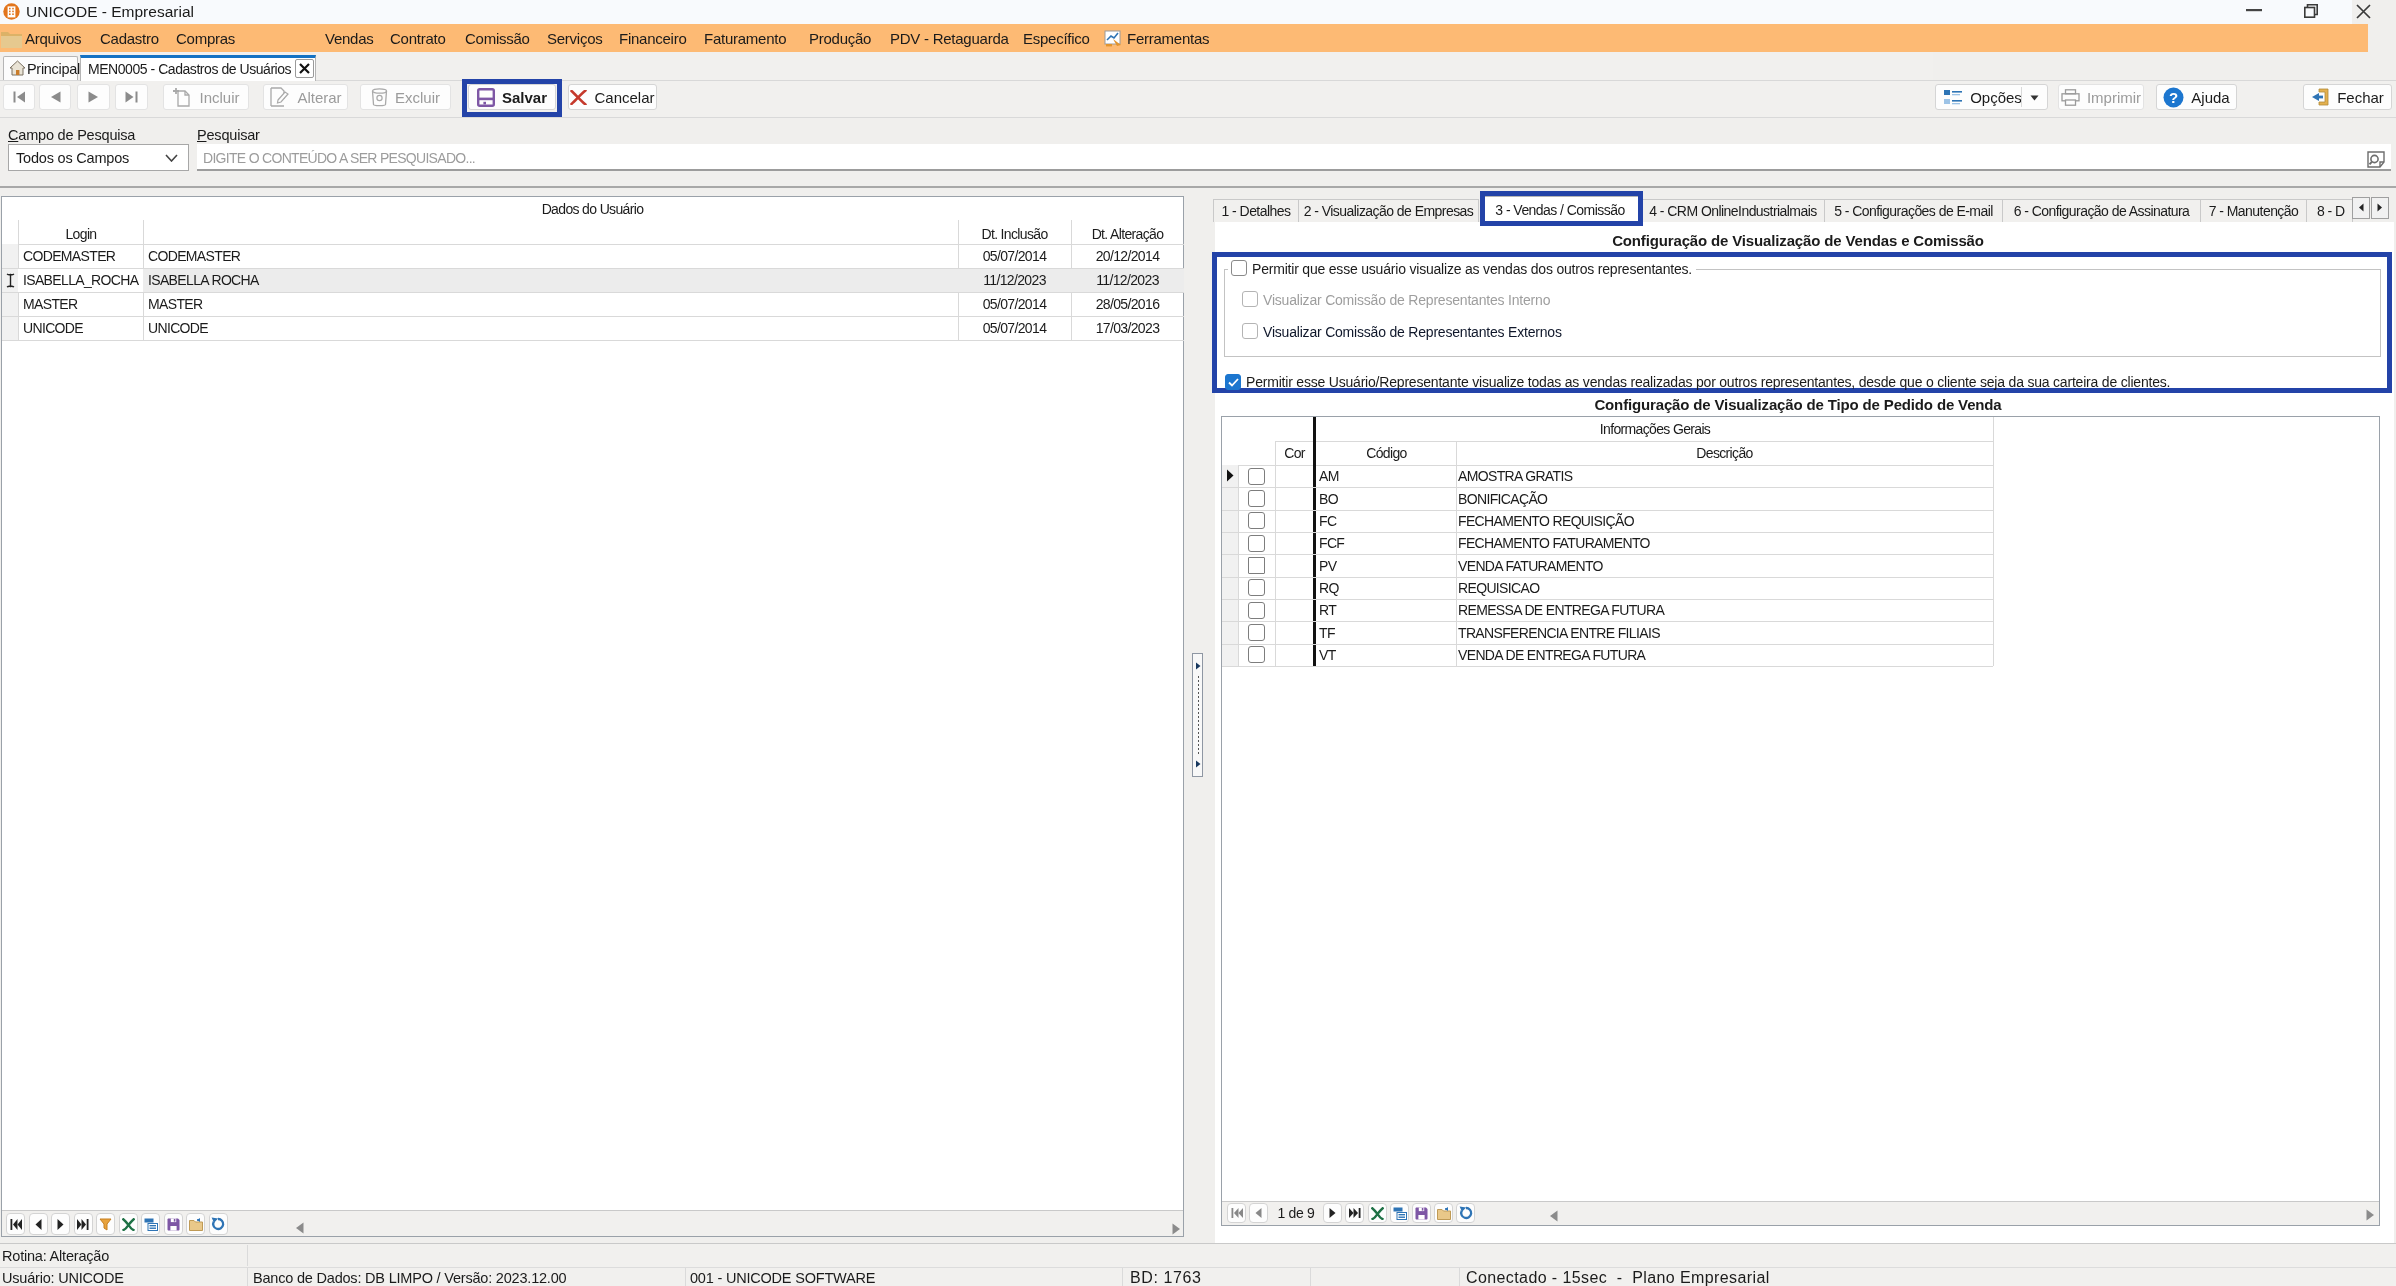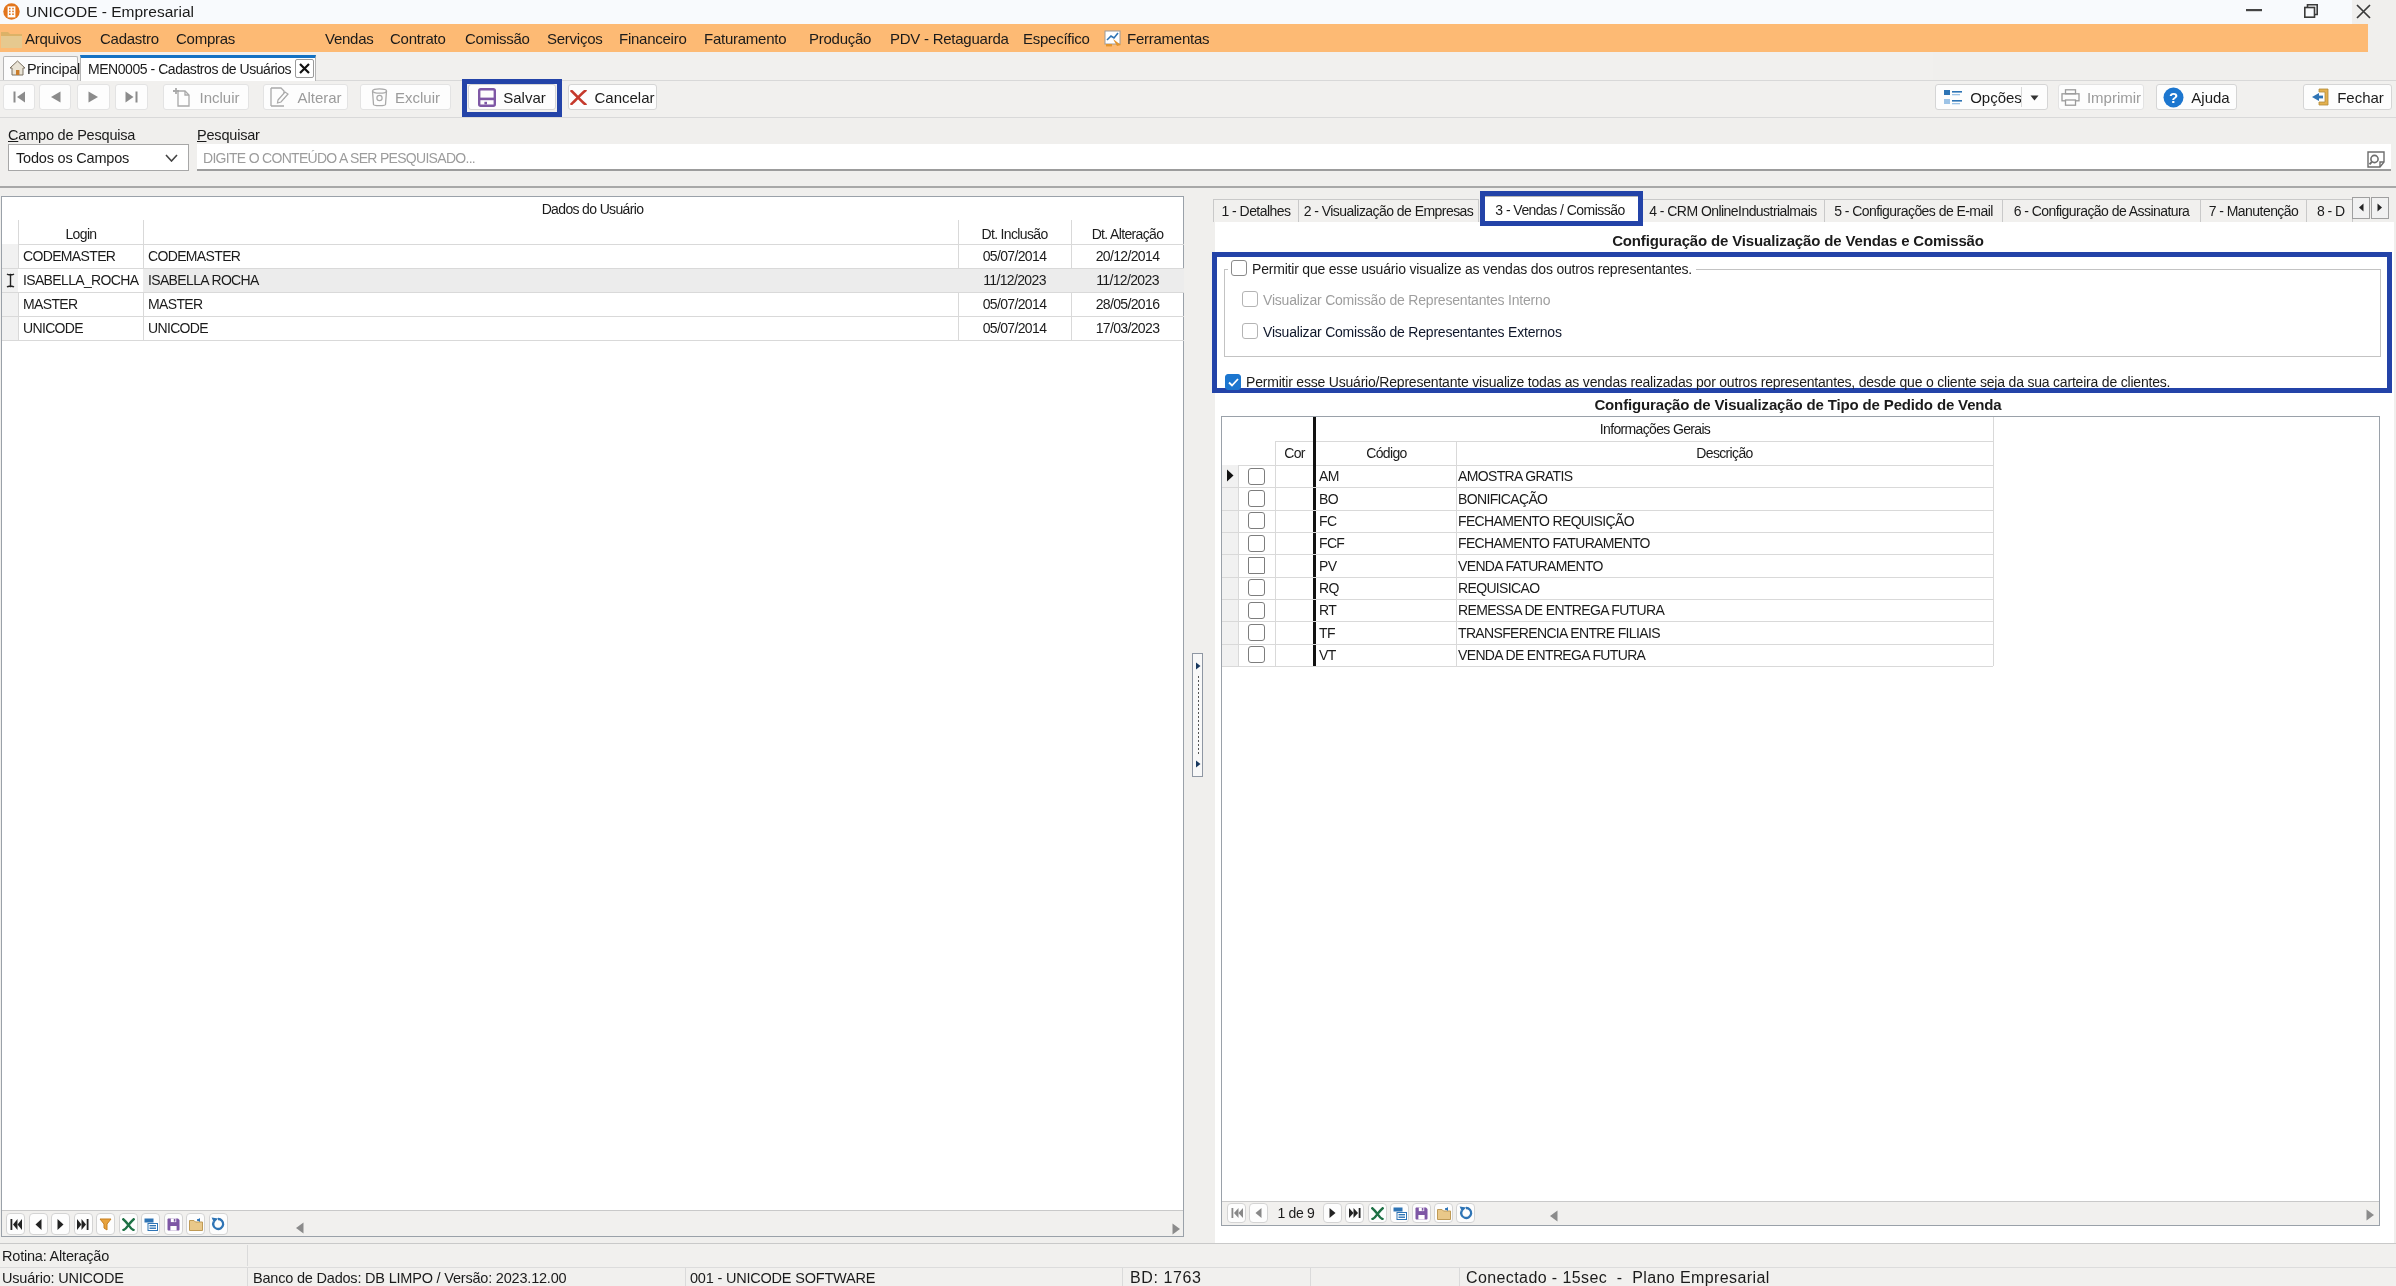--- a/index.html
+++ b/index.html
@@ -135,21 +135,21 @@
 </div>
 <div class="tbtn dis" style="left:360px;width:91px;">
   <svg width="17" height="19" viewBox="0 0 17 19">
     <ellipse cx="8.5" cy="3" rx="7" ry="2.2" fill="none" stroke="#a9a9a9" stroke-width="1.3"></ellipse>
     <path d="M1.5 3 L2.5 16.5 C2.5 18 14.5 18 14.5 16.5 L15.5 3" fill="none" stroke="#a9a9a9" stroke-width="1.3"></path>
     <circle cx="8.5" cy="10" r="2.6" fill="none" stroke="#a9a9a9" stroke-width="1.2"></circle>
   </svg>
   <span>Excluir</span>
 </div>
 <div class="abs" style="left:462px;top:79px;width:100px;height:38px;border:5px solid #2343a8;"></div>
-<div class="tbtn" style="left:468px;width:88px;border-color:#d5d5d5;">
+<div class="tbtn" style="left:468px;width:88px;border-color:#d5d5d5;font-weight:bold;">
   <svg width="18" height="19" viewBox="0 0 18 19">
     <rect x="1.2" y="1.2" width="15.6" height="16.6" rx="1.5" fill="none" stroke="#7e57a5" stroke-width="2.4"></rect>
     <rect x="2" y="9.6" width="14" height="2.6" fill="#7e57a5"></rect>
     <rect x="6.4" y="13.8" width="2.6" height="2.6" fill="#7e57a5"></rect>
   </svg>
   <span>Salvar</span>
 </div>
 <div class="tbtn" style="left:568px;width:89px;border-color:#d5d5d5;">
   <svg width="17" height="15" viewBox="0 0 17 15">
     <path d="M1.5 1 C5 4 11 11 15.5 14.5 M15.5 0.5 C11 4 5 11 1.5 14" stroke="#c5392c" stroke-width="2.6" fill="none" stroke-linecap="round"></path>

